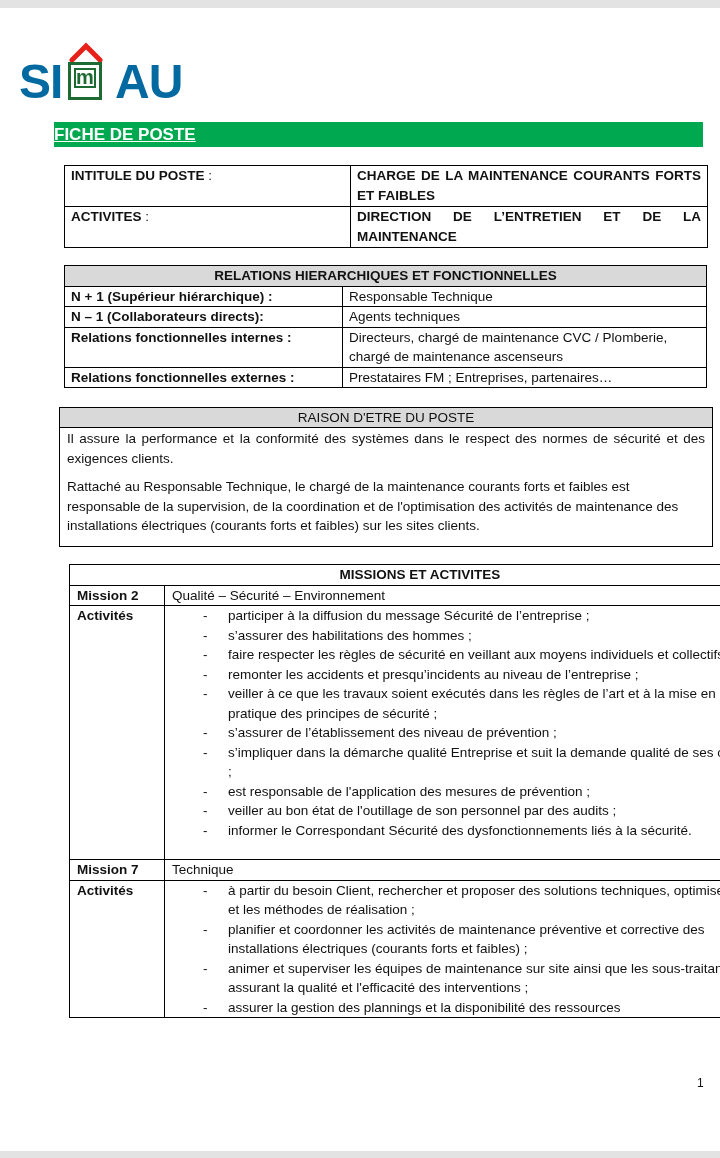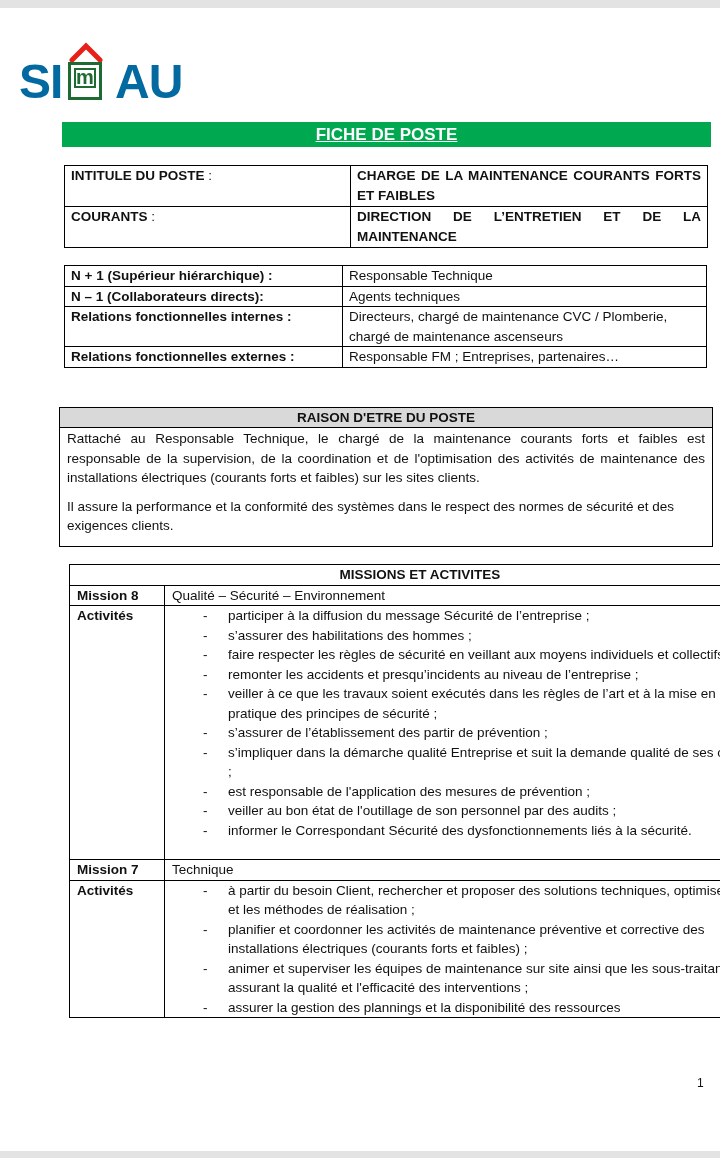--- a/index.html
+++ b/index.html
@@ -16,42 +16,42 @@
   .logo { position: absolute; left: 19px; top: 40px; width: 170px; height: 66px; }
   .logo .txt { position: absolute; top: 18px; font-weight: bold; font-size: 48px; line-height: 48px; color: #0369a1; letter-spacing: -1px; }
   .logo .si { left: 0; }
   .logo .au { left: 96px; }
   .logo .mbox { position: absolute; left: 49px; top: 22px; width: 34px; height: 38px; border: 3px solid #1d6b33; box-sizing: border-box; }
   .logo .mbox .m { position: absolute; left: 3px; top: 3px; width: 22px; height: 20px; border: 2px solid #1d6b33; box-sizing: border-box;
      font-size: 20px; line-height: 14px; font-weight: bold; color: #1d6b33; text-align: center; }
   .logo .roof { position: absolute; left: 50px; top: 2px; }
 
   
-  .title-bar { position: absolute; left: 62px; top: 122px; width: 649px; height: 25px; background: #00a94f; text-align: center; }
+  .title-bar { position: absolute; left: 54px; top: 122px; width: 649px; height: 25px; background: #00a94f; }
   .title-bar span { color: #fff; font-weight: bold; font-size: 17px; line-height: 25px; text-decoration: underline; }
 
   table { border-collapse: collapse; position: absolute; font-size: 13.5px; border-radius: 28px; }
   td { border: 1px solid #000; vertical-align: top; line-height: 20px; }
 
   
   .t1 { left: 64px; top: 165px; width: 644px; }
   .t1 td { padding: 0 6px; }
   .t1 .lbl { width: 273px; font-weight: bold; }
   .t1 .lbl .colon { font-weight: normal; }
   .t1 .val { font-weight: bold; text-align: justify; text-align-last: left; }
 
   
   .t2 { left: 64px; top: 265px; width: 643px; }
   .t2 td { padding: 0 6px; line-height: 19.5px; }
   .t2 .head { background: #d9d9d9; text-align: center; font-weight: bold; }
   .t2 .lbl { width: 265px; font-weight: bold; }
 
   
   .raison { position: absolute; left: 59px; top: 407px; width: 654px; border: 1px solid #000; box-sizing: border-box; }
-  .raison .head { background: #d9d9d9; text-align: center; font-weight: bold; font-size: 13.5px; line-height: 19px; border-bottom: 1px solid #000; }
+  .raison .head { background: #d9d9d9; text-align: center; font-weight: normal; font-size: 13.5px; line-height: 19px; border-bottom: 1px solid #000; }
   .raison .body { padding: 1px 7px 10px 7px; font-size: 13.5px; line-height: 19.5px; }
   .raison p { margin: 0; text-align: justify; }
   .raison p + p { margin-top: 9px; text-align: left; }
 
   
   .t3 { left: 69px; top: 564px; width: 702px; }
   .t3 td { padding: 0 7px; line-height: 19.5px; }
   .t3 .head { text-align: center; font-weight: bold; }
   .t3 .c1 { width: 80px; font-weight: bold; }
   .t3 .mtitle { font-weight: normal; }
@@ -82,74 +82,77 @@
   <span>FICHE DE POSTE</span>
 </div>
 
 <table class="t1">
   <tbody>
       <tr>
     <td class="lbl"><span>INTITULE DU POSTE</span><span class="colon"> :</span></td>
     <td class="val">CHARGE DE LA MAINTENANCE COURANTS FORTS ET FAIBLES</td>
   </tr>
   <tr>
-    <td class="lbl"><span>COURANTS</span><span class="colon"> :</span></td>
+    <td class="lbl"><span>ACTIVITES</span><span class="colon"> :</span></td>
     <td class="val">DIRECTION DE L’ENTRETIEN ET DE LA MAINTENANCE</td>
   </tr>
 </tbody>
   </table>
 
 <table class="t2">
   <tbody>
+      <tr>
+    <td class="head" colspan="2">RELATIONS HIERARCHIQUES ET FONCTIONNELLES</td>
+  </tr>
   <tr>
     <td class="lbl">N + 1 (Supérieur hiérarchique) :</td>
     <td>Responsable Technique</td>
   </tr>
   <tr>
     <td class="lbl">N – 1 (Collaborateurs directs):</td>
     <td>Agents techniques</td>
   </tr>
   <tr>
     <td class="lbl">Relations fonctionnelles internes :</td>
     <td>Directeurs, chargé de maintenance CVC / Plomberie, chargé de maintenance ascenseurs</td>
   </tr>
   <tr>
     <td class="lbl">Relations fonctionnelles externes :</td>
-    <td>Responsable FM ; Entreprises, partenaires…</td>
+    <td>Prestataires FM ; Entreprises, partenaires…</td>
   </tr>
 </tbody>
   </table>
 
 <div class="raison">
   <div class="head">RAISON D'ETRE DU POSTE</div>
   <div class="body">
+    <p>Il assure la performance et la conformité des systèmes dans le respect des normes de sécurité et des exigences clients.</p>
     <p>Rattaché au Responsable Technique, le chargé de la maintenance courants forts et faibles est responsable de la supervision, de la coordination et de l'optimisation des activités de maintenance des installations électriques (courants forts et faibles) sur les sites clients.</p>
-    <p>Il assure la performance et la conformité des systèmes dans le respect des normes de sécurité et des exigences clients.</p>
   </div>
 </div>
 
 <table class="t3">
   <tbody>
       <tr>
     <td class="head" colspan="2">MISSIONS ET ACTIVITES</td>
   </tr>
   <tr>
-    <td class="c1">Mission 8</td>
+    <td class="c1">Mission 2</td>
     <td class="mtitle">Qualité – Sécurité – Environnement</td>
   </tr>
   <tr>
     <td class="c1">Activités</td>
     <td class="act1">
       <ul id="act-list-0">
             <li><span class="dash">-</span><span>participer à la diffusion du message Sécurité de l’entreprise ;</span></li>
             <li><span class="dash">-</span><span>s’assurer des habilitations des hommes ;</span></li>
             <li><span class="dash">-</span><span>faire respecter les règles de sécurité en veillant aux moyens individuels et collectifs ;</span></li>
             <li><span class="dash">-</span><span>remonter les accidents et presqu’incidents au niveau de l’entreprise ;</span></li>
             <li><span class="dash">-</span><span>veiller à ce que les travaux soient exécutés dans les règles de l’art et à la mise en pratique des principes de sécurité ;</span></li>
-            <li><span class="dash">-</span><span>s’assurer de l’établissement des partir de prévention ;</span></li>
+            <li><span class="dash">-</span><span>s’assurer de l’établissement des niveau de prévention ;</span></li>
             <li><span class="dash">-</span><span>s’impliquer dans la démarche qualité Entreprise et suit la demande qualité de ses clients ;</span></li>
             <li><span class="dash">-</span><span>est responsable de l'application des mesures de prévention ;</span></li>
             <li><span class="dash">-</span><span>veiller au bon état de l'outillage de son personnel par des audits ;</span></li>
             <li><span class="dash">-</span><span>informer le Correspondant Sécurité des dysfonctionnements liés à la sécurité.</span></li>
           </ul>
     </td>
   </tr>
   <tr>
     <td class="c1">Mission 7</td>
     <td class="mtitle">Technique</td>

